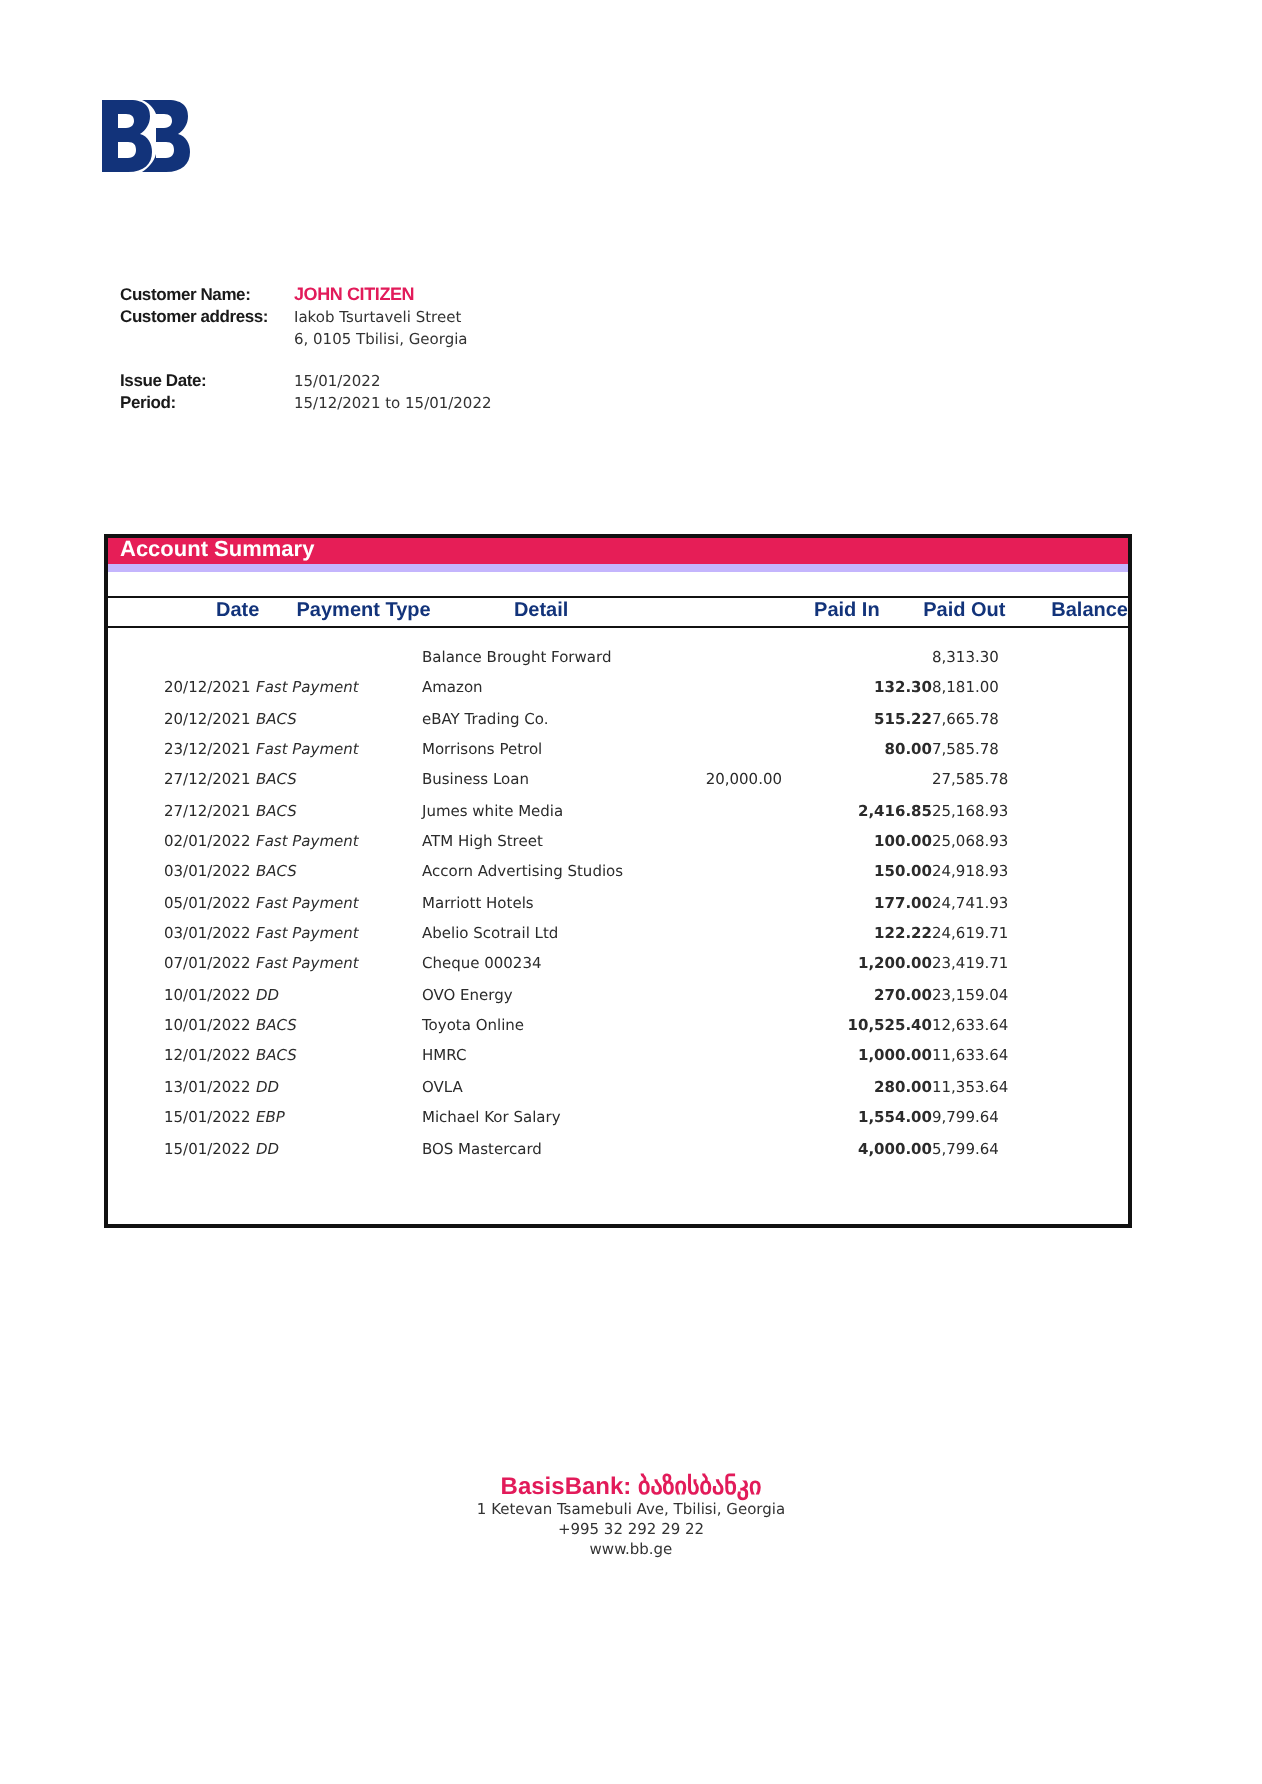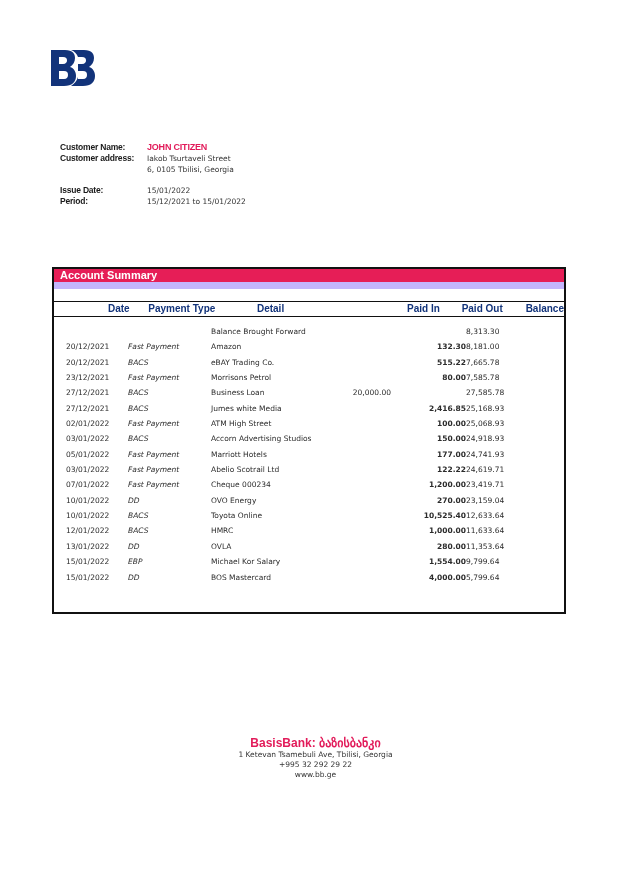--- a/index.html
+++ b/index.html
@@ -13,39 +13,39 @@
     .logo-sub { font-family:"Liberation Sans", sans-serif; font-size:10px; color:#12337a; margin-top:4px; line-height:11px; }
 
     .info { position:absolute; left:60px; top:142px; font-size:8px; line-height:11px; }
     .info .row { display:flex; }
     .info .lbl { width:87px; font-family:"Liberation Sans", sans-serif; font-weight:bold; color:#1a1a1a; font-size:8.5px; letter-spacing:-0.2px; }
     .info .val { font-family:"DejaVu Sans", sans-serif; font-size:7.5px; color:#333; }
     .info .name { color:#e21b5a; font-family:"Liberation Sans", sans-serif; font-weight:bold; font-size:9px; letter-spacing:-0.2px; }
     .gap { height:10px; }
 
     .table-box { position:absolute; left:52px; top:267px; width:510px; height:343px; border:2px solid #111; box-sizing:content-box; }
-    .tb-title { background:#e61e57; height:13px; color:#fff; font-family:"Liberation Sans", sans-serif; font-weight:bold; font-size:11px; line-height:13px; padding-left:6px; border-bottom:7px solid #c4b5fd; }
+    .tb-title { background:#e61e57; height:13px; color:#fff; font-family:"Liberation Sans", sans-serif; font-weight:bold; font-size:11px; line-height:13px; padding-left:6px; border-bottom:4px solid #c4b5fd; }
     .tb-blank { height:12px; border-bottom:1px solid #111; }
     .tb-head { height:14px; border-bottom:1px solid #111; display:flex; font-family:"Liberation Sans", sans-serif; font-weight:bold; font-size:10px; color:#12337a; line-height:14px;padding-left:32px; }
     .col-date { width:70px; text-align:left; padding-left:8px; box-sizing:border-box; }
     .col-type { width:87px; }
     .col-detail { width:140px; }
     .col-in { width:68px; text-align:right; }
     .col-out { width:75px; text-align:right; }
     .col-bal { width:60px; text-align:right; }
     .th.col-date { padding-left:22px; width:70px; }
     .th.col-type { width:120px; }
     .th.col-detail { width:110px; padding-left:8px; }
     .th.col-in { width:108px; text-align:right; }
     .th.col-out { width:75px; text-align:right; }
     .th.col-bal { width:73px; text-align:right; }
 
     .rows { padding-top:7px; }
     .tr { display:flex; height:15.35px; font-size:7.5px; line-height:15px; color:#2b2b2b; font-family:"DejaVu Sans", sans-serif; }
-    .tr .c1 { width:72px; padding-left:12px; box-sizing:border-box; }
+    .tr .c1 { width:72px; padding-left:28px; box-sizing:border-box; }
     .tr .c2 { width:85px; padding-left:2px; box-sizing:border-box;font-style:italic; }
     .tr .c3 { width:140px; padding-left:0; }
     .tr .c4 { width:40px; text-align:right; }
     .tr .c5 { width:75px; text-align:right;font-weight:bold; }
     .tr .c6 { width:78px; text-align:left; }
 
     .footer { position:absolute; left:0; top:736px; width:631px; text-align:center; }
     .f-brand { font-family:"Liberation Sans", sans-serif; font-weight:bold; color:#e21b5a; font-size:12px; line-height:14px; }
     .f-line { font-size:7.5px; color:#333; line-height:10px; }
   </style>

